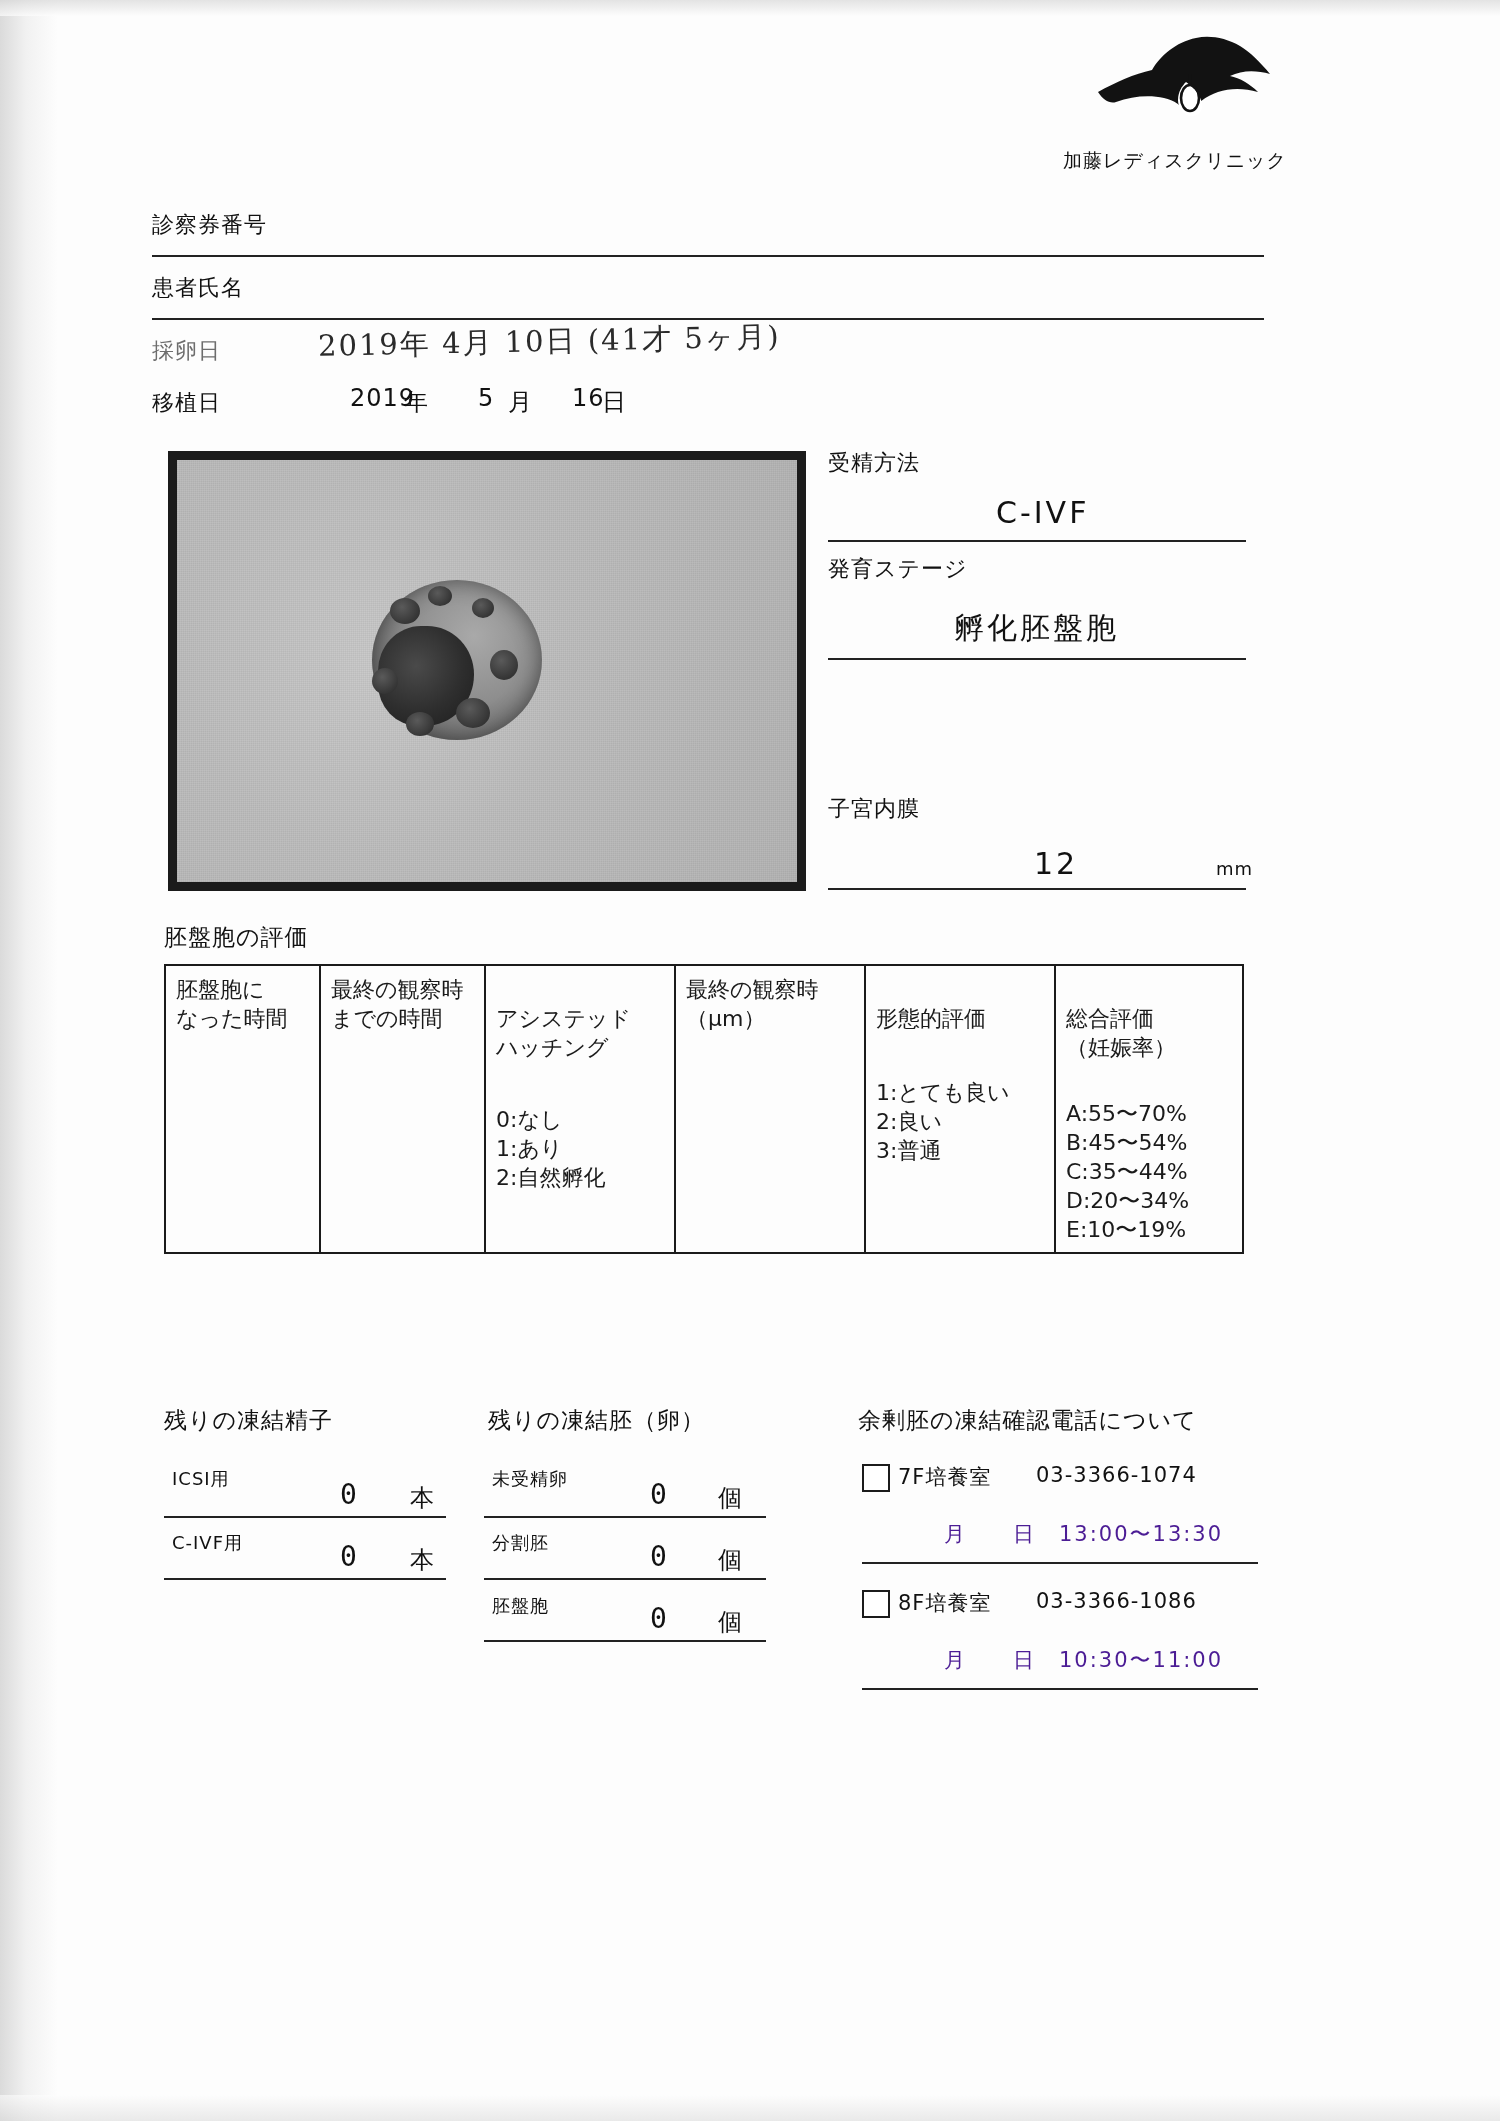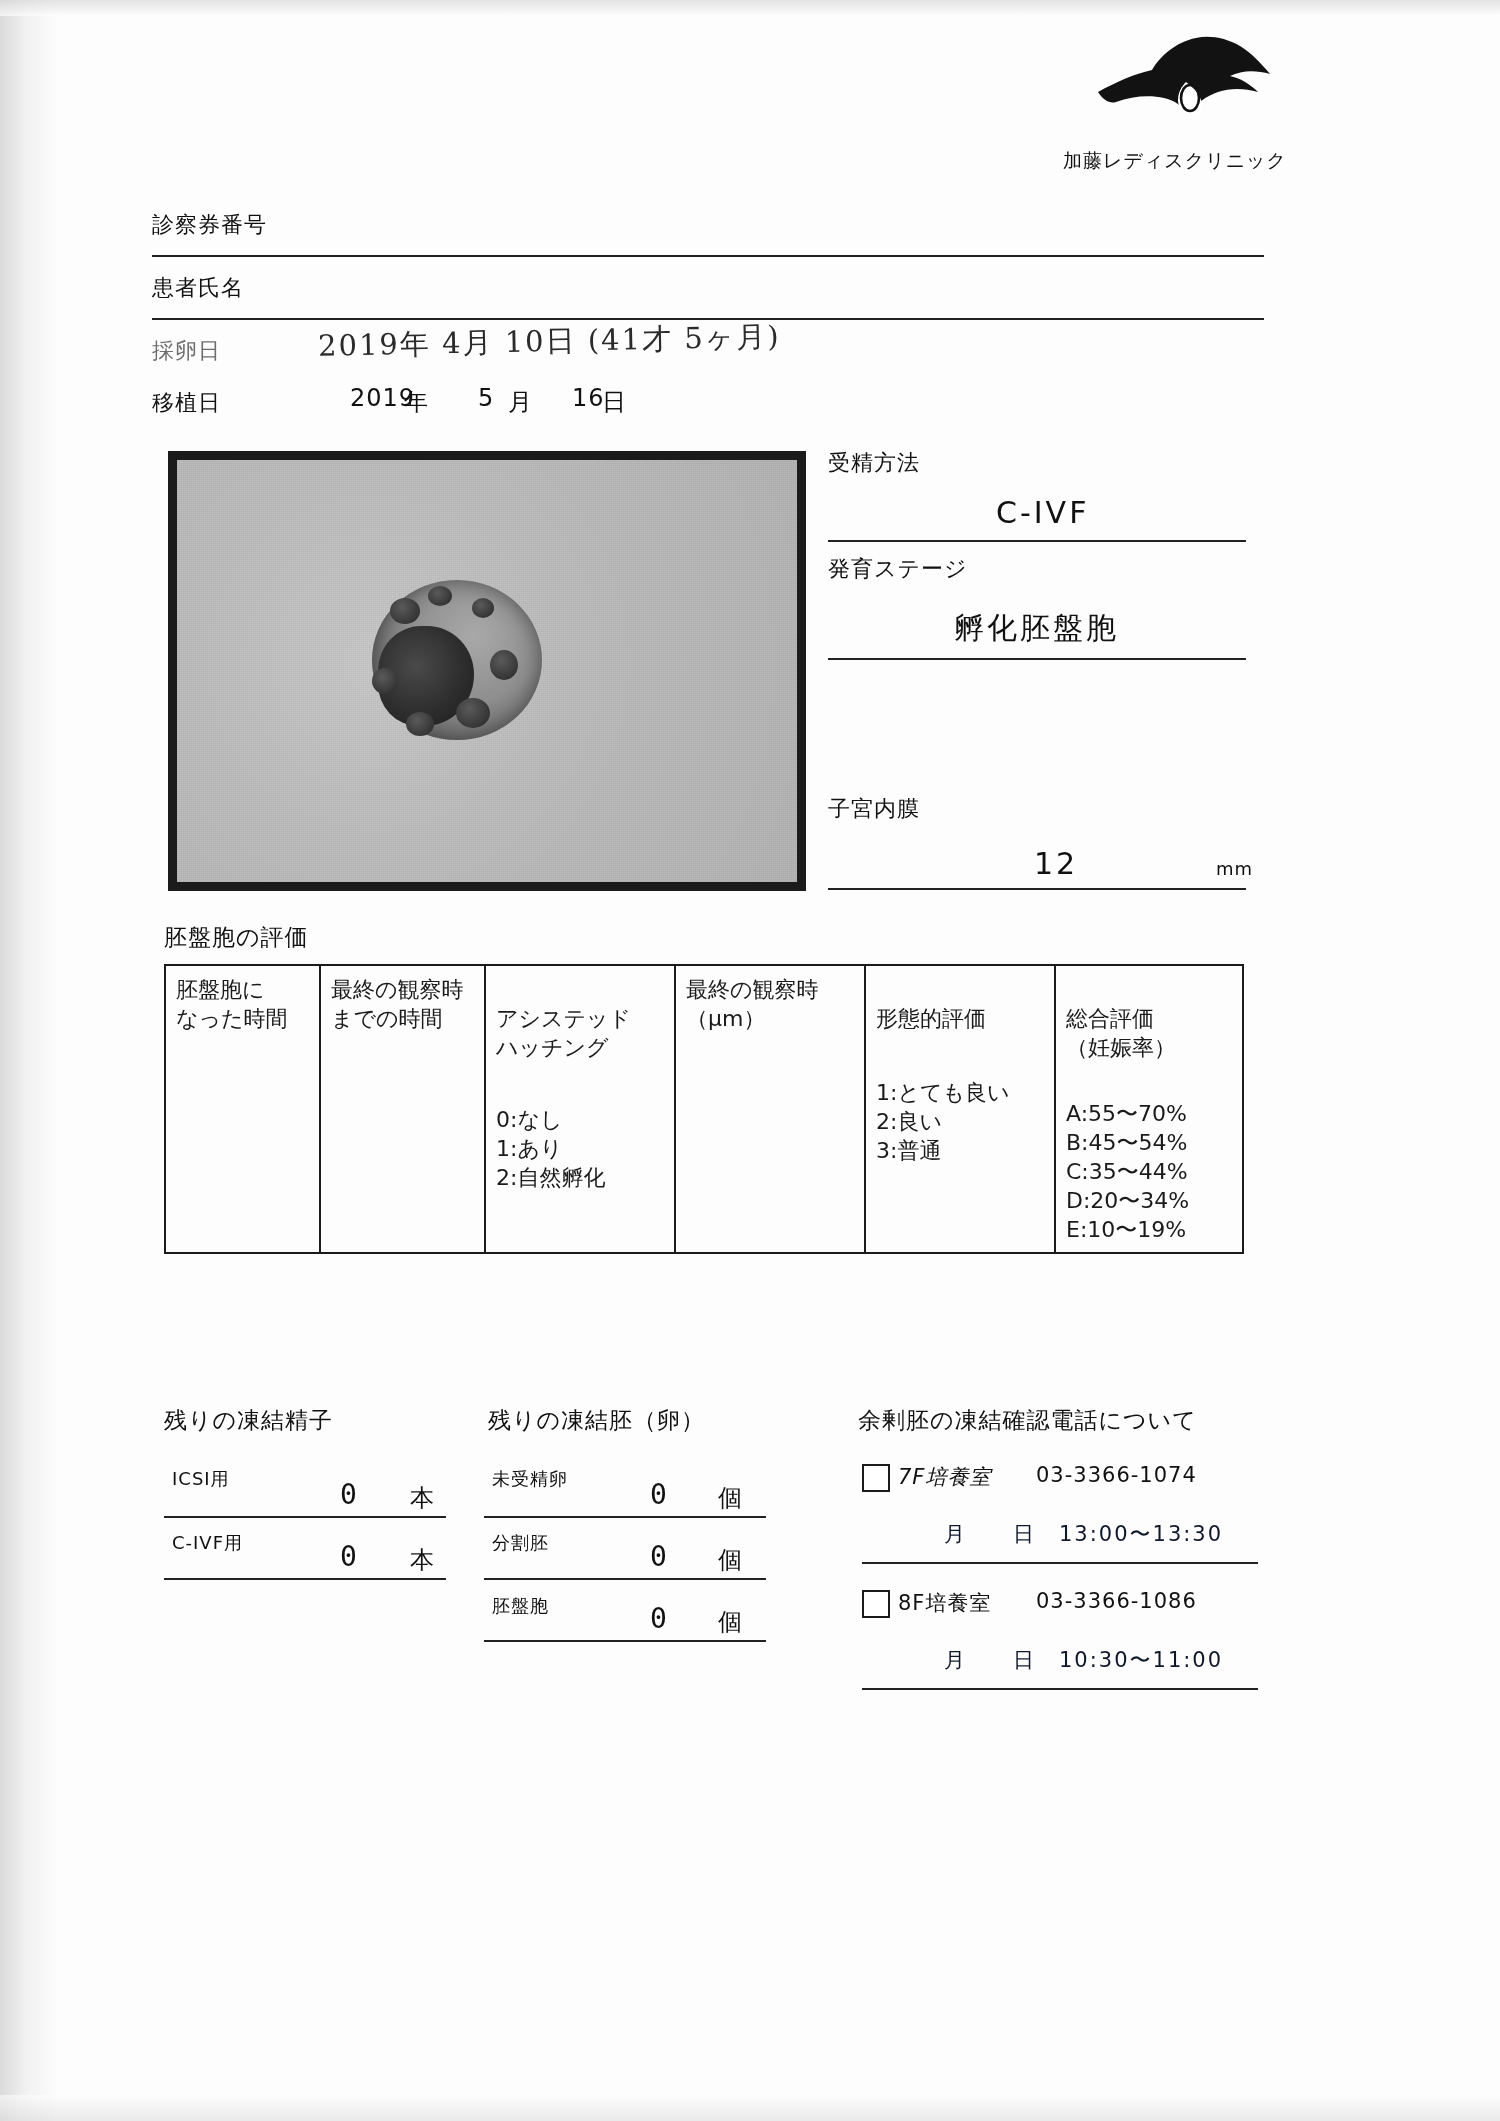--- a/index.html
+++ b/index.html
@@ -219,21 +219,21 @@
   .phone-line {
     position: absolute;
     font-size: 21px;
     letter-spacing: 1px;
     color: #111;
   }
   .time-line {
     position: absolute;
     font-size: 21px;
     letter-spacing: 2px;
-    color: #0f172a;
+    color: #4c1d95;
   }
 </style>
 </head>
 <body>
 
 <div class="page">
   <div class="scan-edge-left"></div>
   <div class="scan-edge-top"></div>
   <div class="scan-edge-bottom"></div>
 
@@ -369,21 +369,21 @@
   <div class="rule" style="left:484px; top:1578px; width:282px;"></div>
 
   <div class="small-lab" style="left:492px; top:1594px;">胚盤胞</div>
   <div class="val-num" style="left:650px; top:1602px;">0</div>
   <div class="unit" style="left:718px; top:1606px;">個</div>
   <div class="rule" style="left:484px; top:1640px; width:282px;"></div>
 
   <div class="sec-head" style="left:858px; top:1405px;">余剰胚の凍結確認電話について</div>
 
   <div class="checkbox" style="left:862px; top:1464px;"></div>
-  <div class="phone-line" style="left:898px; top:1463px;font-style:italic;">7F培養室</div>
+  <div class="phone-line" style="left:898px; top:1463px;">7F培養室</div>
   <div class="phone-line" style="left:1036px; top:1463px;">03-3366-1074</div>
   <div class="time-line" style="left:944px; top:1520px;">月　　日　13:00〜13:30</div>
   <div class="rule" style="left:862px; top:1562px; width:396px;"></div>
 
   <div class="checkbox" style="left:862px; top:1590px;"></div>
   <div class="phone-line" style="left:898px; top:1589px;">8F培養室</div>
   <div class="phone-line" style="left:1036px; top:1589px;">03-3366-1086</div>
   <div class="time-line" style="left:944px; top:1646px;text-align:right;">月　　日　10:30〜11:00</div>
   <div class="rule" style="left:862px; top:1688px; width:396px;"></div>
 </div>

